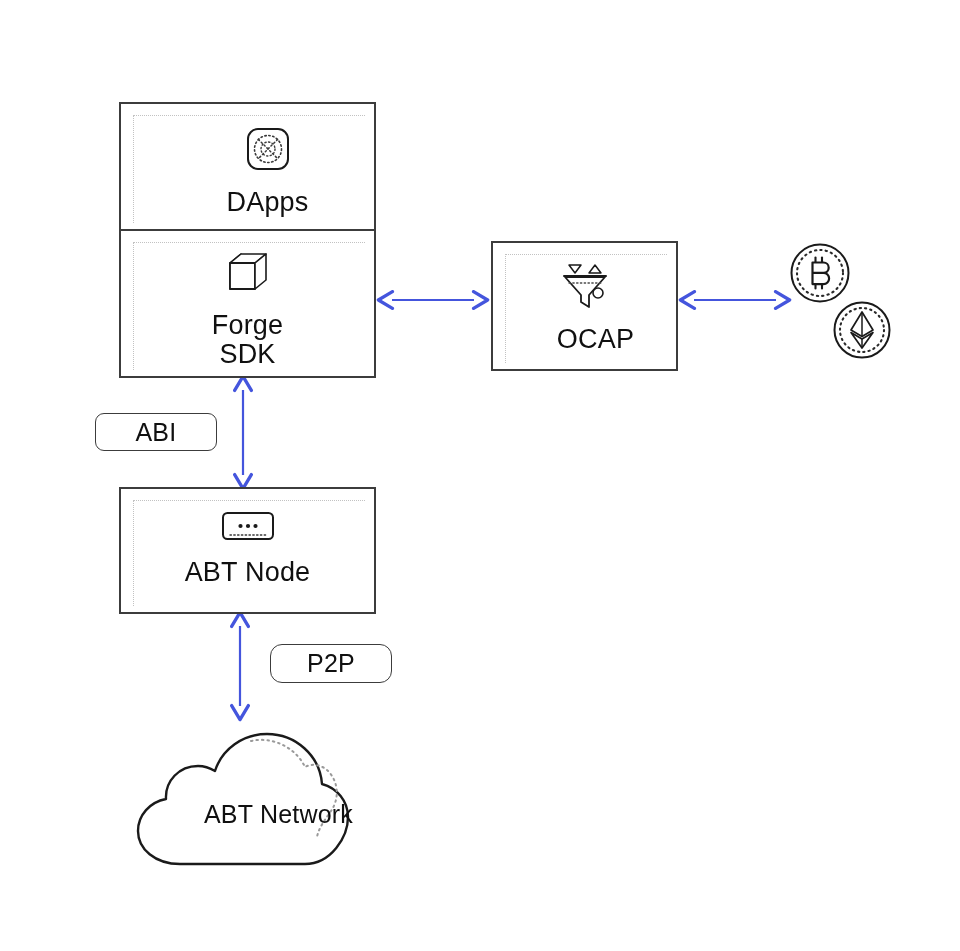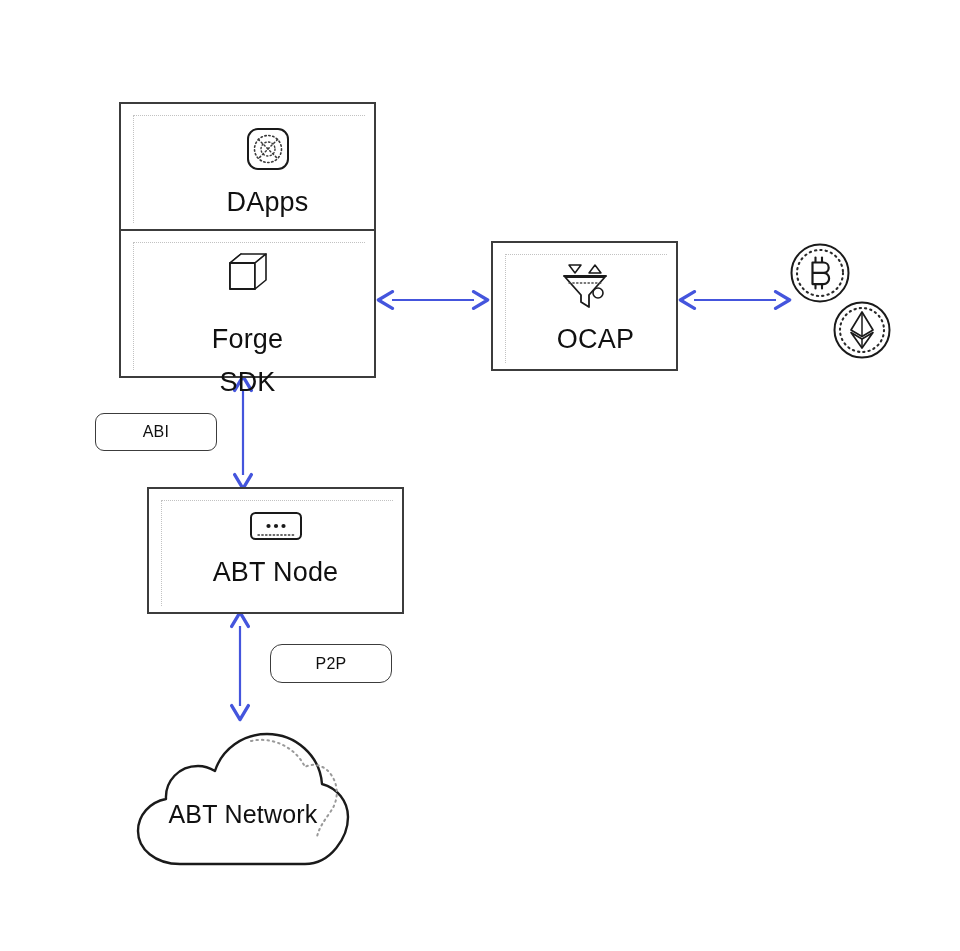--- a/index.html
+++ b/index.html
@@ -47,21 +47,20 @@
   }
   .cell-dapps {
     top: 0;
     height: 127px;
     border-bottom: 2px solid #3c3c3c;
     padding-left: 40px;
   }
   .cell-forge {
     top: 127px;
     height: 145px;
-    gap: 14px;
   }
   .inner-dotted {
     position: absolute;
     left: 12px;
     top: 11px;
     right: 9px;
     bottom: 6px;
     border-top: 1.5px dotted #c2c2c2;
     border-left: 1.5px dotted #c2c2c2;
     pointer-events: none;
@@ -84,21 +83,20 @@
   .abtnode {
     left: 119px;
     top: 487px;
     width: 257px;
     height: 127px;
     border: 2px solid #3c3c3c;
     display: flex;
     flex-direction: column;
     align-items: center;
     justify-content: flex-start;
-    margin-left: 28px;
   }
 
   
   .box-label {
     font-size: 27px;
     font-weight: 500;
     color: #101010;
     letter-spacing: 0.2px;
     text-align: center;
     line-height: 1.08;
@@ -114,21 +112,21 @@
   
   .pill {
     position: absolute;
     box-sizing: border-box;
     background: #ffffff;
     border: 1.8px solid #3c3c3c;
     border-radius: 9px;
     display: flex;
     align-items: center;
     justify-content: center;
-    font-size: 16px;
+    font-size: 25px;
     font-weight: 500;
     color: #101010;
     letter-spacing: 0.3px;
   }
   .pill-abi {
     left: 95px;
     top: 413px;
     width: 122px;
     height: 38px;
   }
@@ -146,21 +144,21 @@
     left: 133px;
     top: 723px;
     width: 220px;
     height: 145px;
   }
   .cloud-text {
     position: absolute;
     left: 133px;
     top: 800px;
     width: 220px;
-    text-align: center;
+    text-align: right;
     font-size: 25px;
     font-weight: 500;
     color: #101010;
     letter-spacing: 0.2px;
   }
 
   
   .arrow-layer {
     position: absolute;
     left: 0; top: 0;

